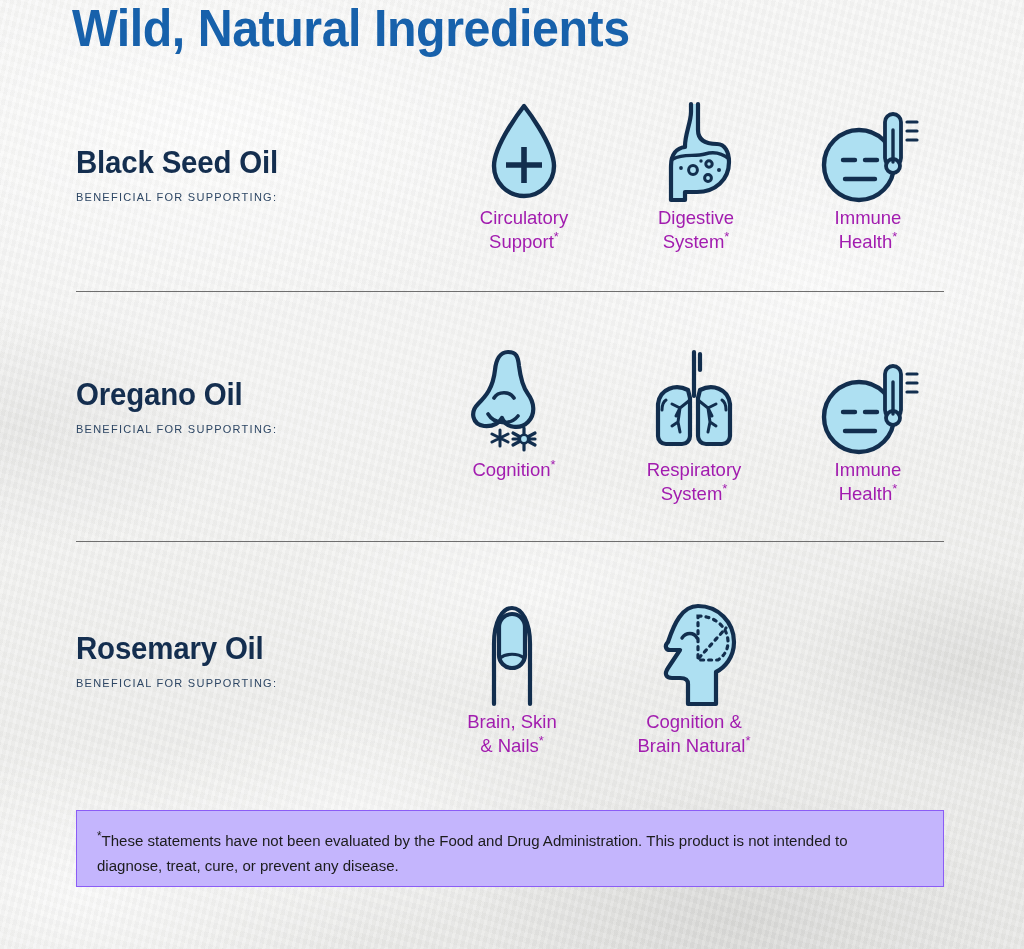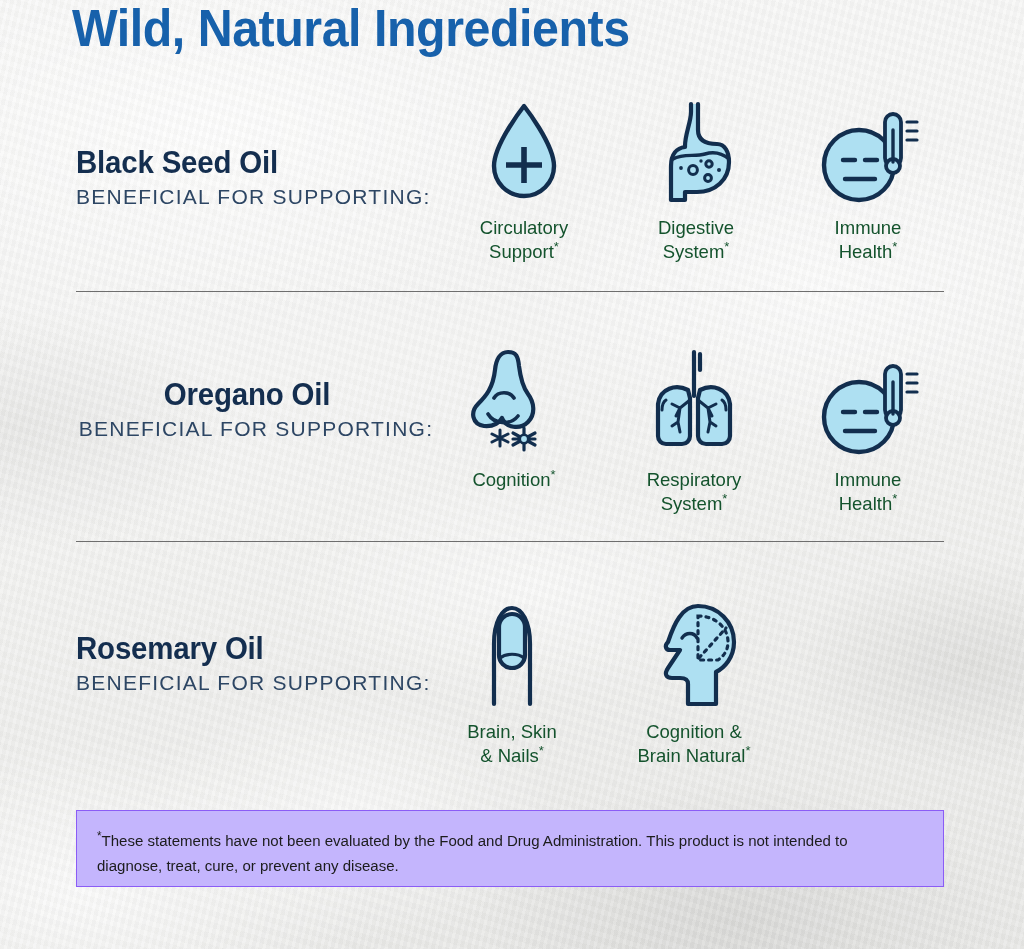--- a/index.html
+++ b/index.html
@@ -48,44 +48,43 @@
   }
 
   
   .row{position:absolute;left:0;width:1024px;}
   .row-1{top:96px;}
   .row-2{top:348px;}
   .row-3{top:600px;}
 
   .label-col{position:absolute;left:76px;width:360px;}
   .r1 .label-col{top:28px;margin-top:20px;}
-  .r2 .label-col{top:28px;text-align:center;}
+  .r2 .label-col{top:28px;}
   .r3 .label-col{top:30px;}
 
   .ing-name{
     font-size:31px;line-height:38px;font-weight:700;
     color:#142e4f;letter-spacing:-0.2px;
     transform:scaleX(.95);transform-origin:left center;
     white-space:nowrap;
   }
   .ing-sub{
     margin-top:5px;
-    font-size:21px;line-height:20px;
+    font-size:11px;line-height:20px;
     color:#2d4664;
     letter-spacing:1.25px;
     white-space:nowrap;
   }
 
   
   .cell{position:absolute;width:180px;text-align:center;}
   .cell .art{height:110px;display:flex;align-items:flex-end;justify-content:center;}
   .cell .cap{
-    margin-top:10px;
     font-size:18.5px;line-height:24px;
-    color:#14532d;
+    color:#a21caf;
   }
   .cap .star{font-size:13px;vertical-align:super;line-height:0;}
 
   
   .c1{left:434px;}
   .c2{left:606px;}
   .c3{left:778px;}
   .c1b{left:424px;}
   .c2b{left:604px;}
   .c3b{left:778px;}

